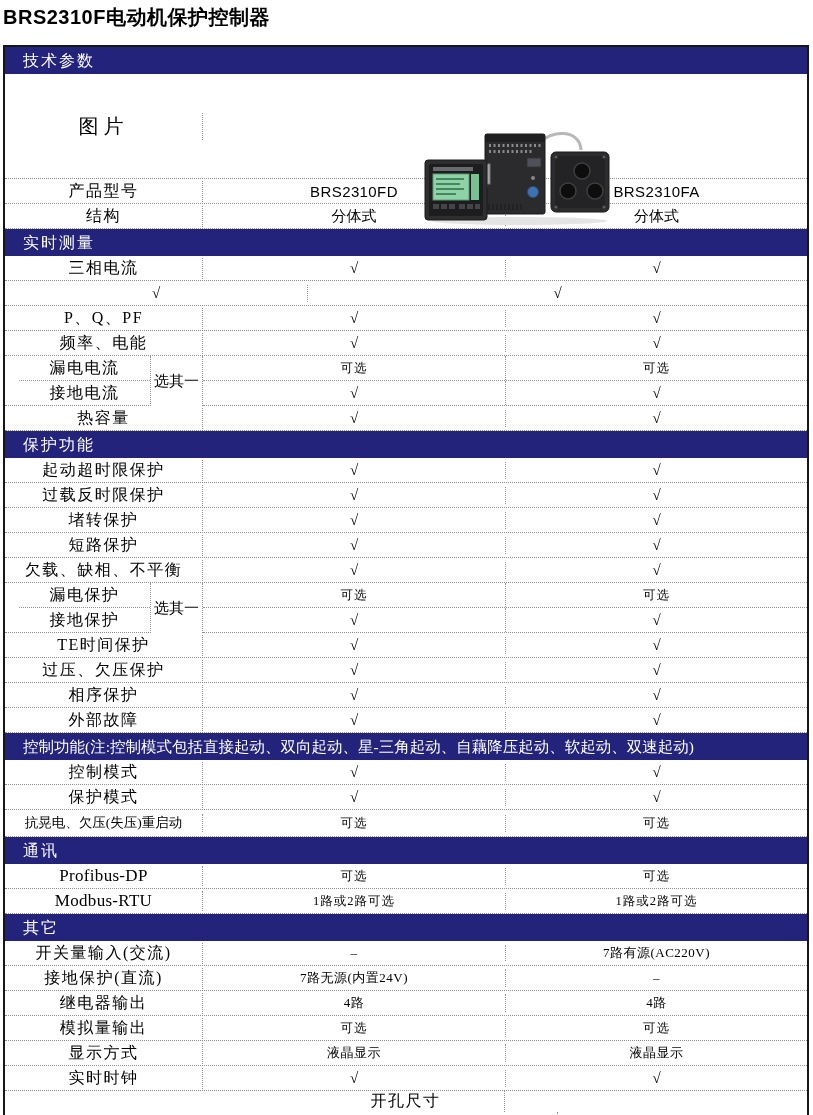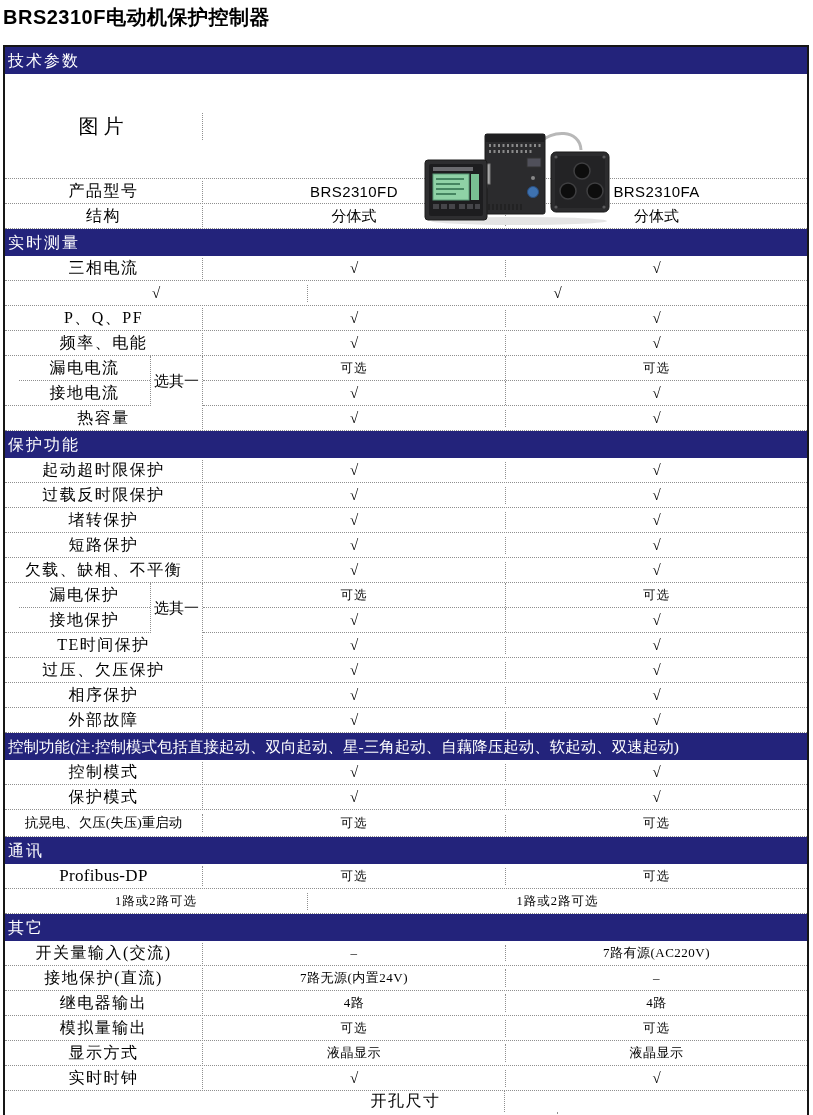--- a/index.html
+++ b/index.html
@@ -11,21 +11,21 @@
     margin:4px 0 8px 3px;height:33px;
     font-family:"Liberation Sans","DejaVu Sans",sans-serif;
     font-size:20px;font-weight:600;letter-spacing:0.5px;
   }
   .tbl{
     margin-left:3px;width:806px;border:2px solid #161616;box-sizing:border-box;
     background:#fff;
   }
   .bar{
     height:27px;line-height:27px;background:#23237b;color:#ffffff;
-    font-size:16px;letter-spacing:2px;padding-left:3px;box-sizing:border-box;
+    font-size:16px;letter-spacing:2px;padding-left:18px;box-sizing:border-box;
     white-space:nowrap;
   }
   .bar.note{letter-spacing:0;font-size:15.5px;}
   .row{display:flex;height:25px;border-bottom:1px dotted #8f8f8f;box-sizing:border-box;align-items:center;}
   .row.last{border-bottom:none;flex-direction:column;}
   .img-row{height:105px;}
   .lc{
     width:198px;border-right:1px dotted #8f8f8f;box-sizing:border-box;
     display:flex;align-items:center;justify-content:center;
     font-size:16px;letter-spacing:1.5px;white-space:nowrap;
@@ -299,20 +299,21 @@
     <div class="vc v2 sm">可选</div>
   </div>
 
   <div class="bar">通讯</div>
   <div class="row">
     <div class="lc lat-label">Profibus-DP</div>
     <div class="vc v1 sm">可选</div>
     <div class="vc v2 sm">可选</div>
   </div>
   <div class="row">
+    <div class="lc lat-label">Modbus-RTU</div>
     <div class="vc v1 sm">1路或2路可选</div>
     <div class="vc v2 sm">1路或2路可选</div>
   </div>
 
   <div class="bar">其它</div>
   <div class="row">
     <div class="lc">开关量输入(交流)</div>
     <div class="vc v1 md">–</div>
     <div class="vc v2 md">7路有源(AC220V)</div>
   </div>

